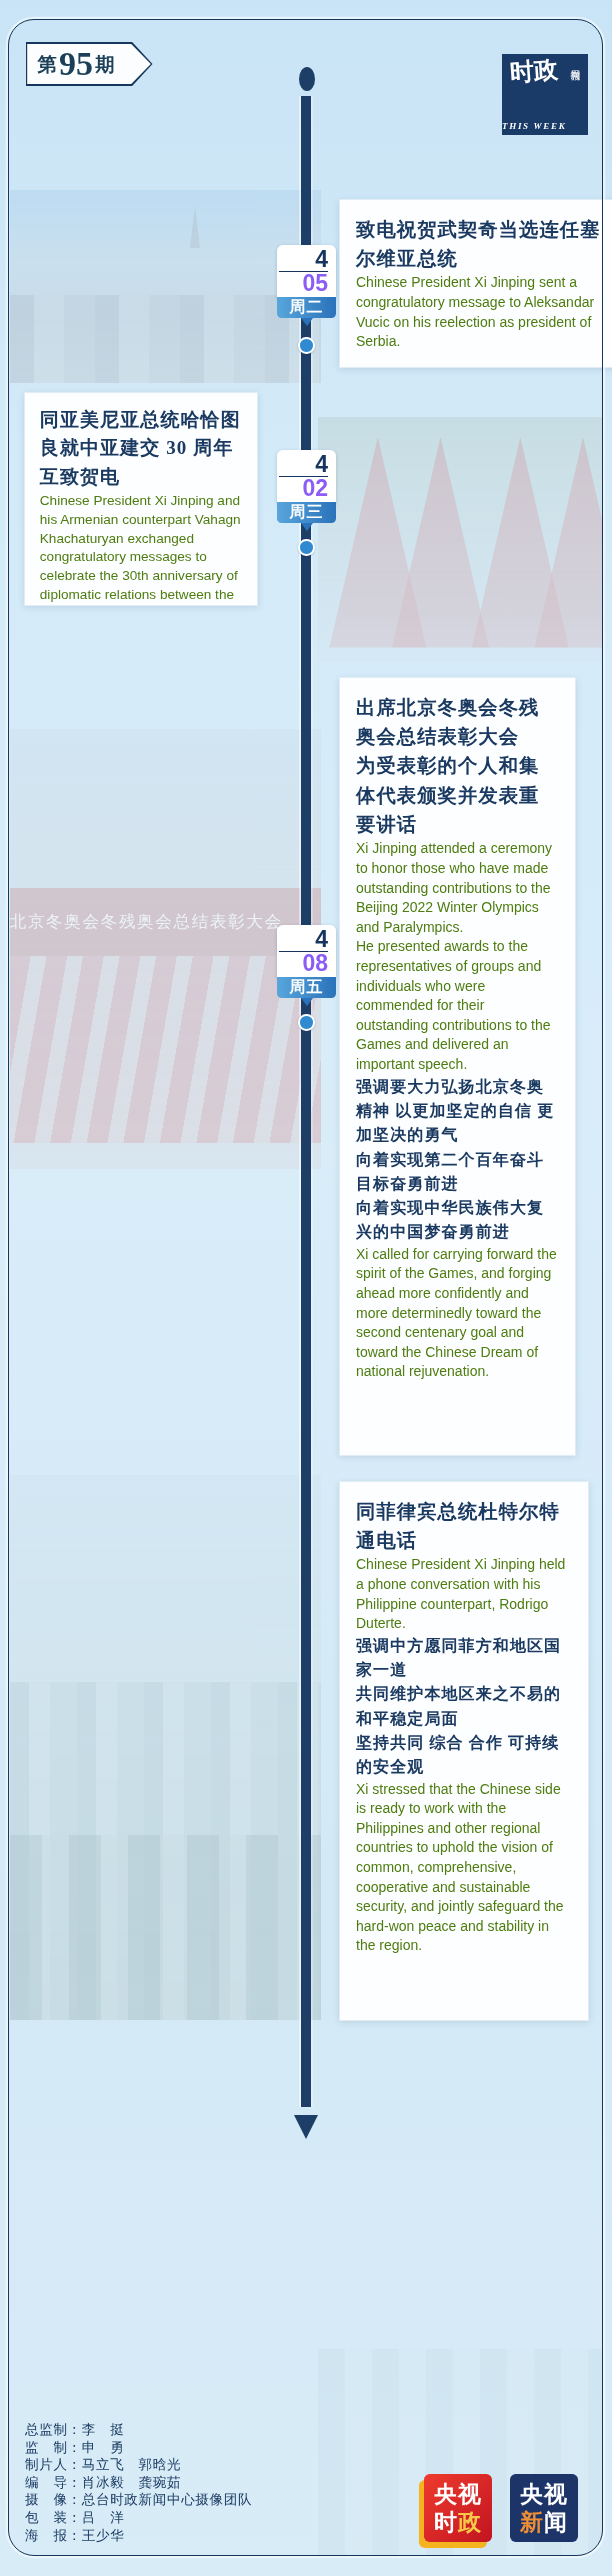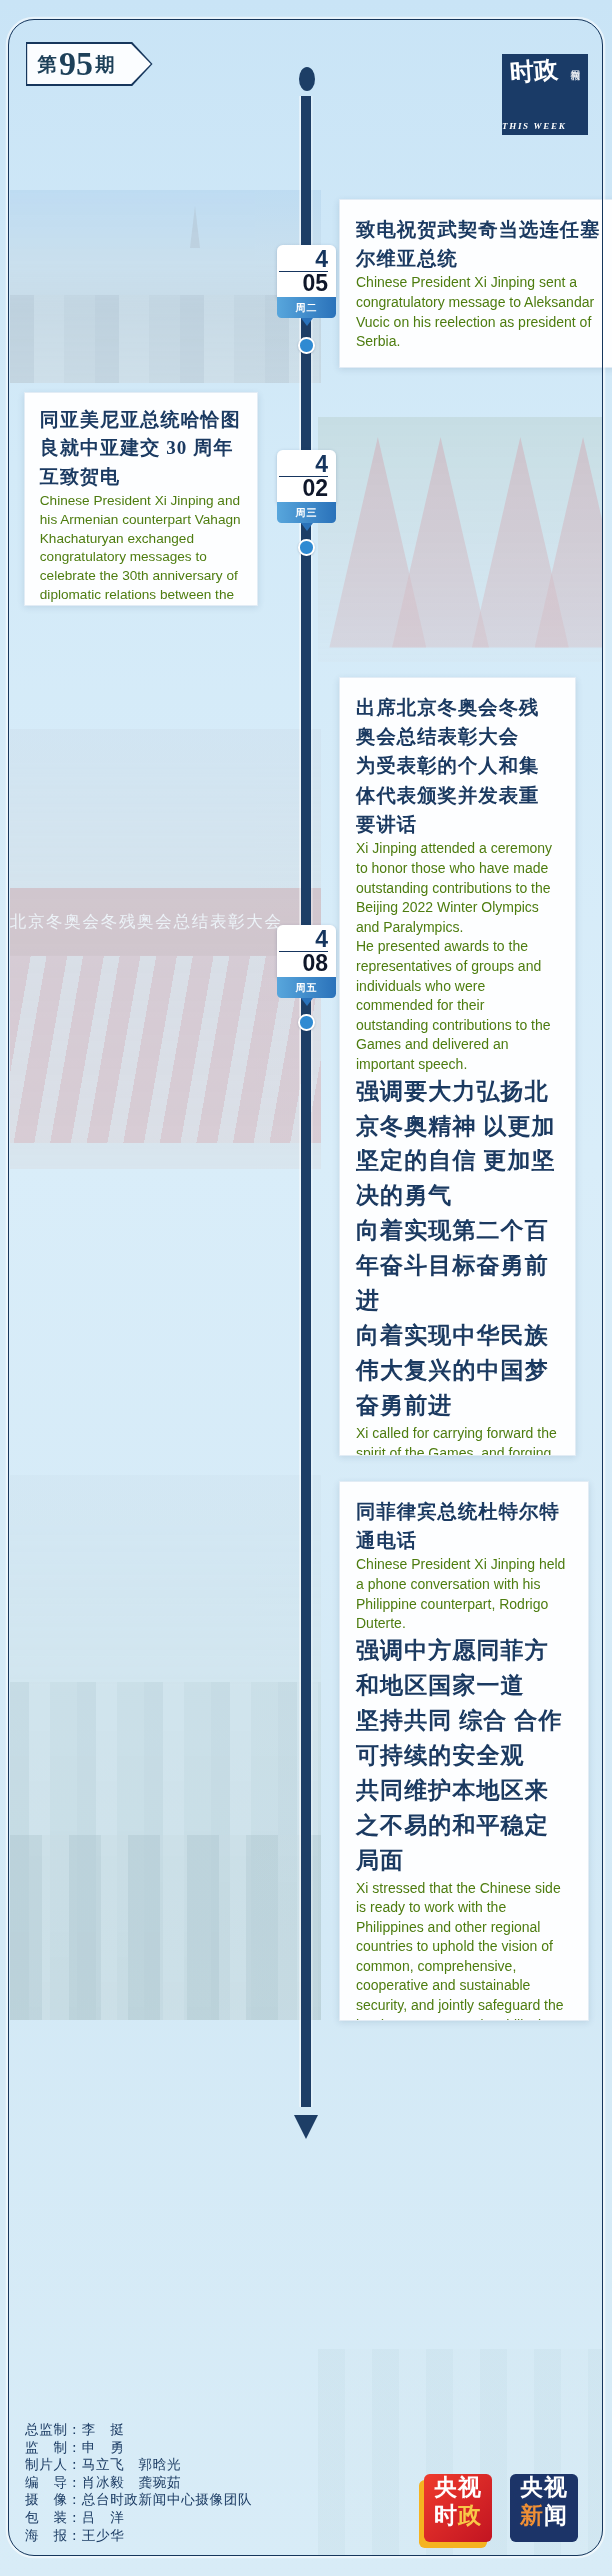--- a/index.html
+++ b/index.html
@@ -74,37 +74,37 @@
     border-radius:50%;z-index:2;}
   .tl-arrow{position:absolute;left:294px;top:2115px;width:0;height:0;z-index:2;
     border-left:12.5px solid transparent;border-right:12.5px solid transparent;border-top:24px solid #1d3e66;}
   
   .date-badge{position:absolute;left:277px;width:59px;z-index:4;}
   .date-box{background:#ffffff;border-radius:5.7px 5.7px 0 0;height:52px;box-sizing:border-box;
     padding:3.4px 8px 2.3px 5.7px;box-shadow:0 1.1px 3.4px rgba(30,60,100,.25);
     display:flex;flex-direction:column;align-items:flex-end;justify-content:space-between;}
   .date-box .m{font-size:23px;font-weight:700;color:#16355e;line-height:1;}
   .date-box .rule{width:49px;height:1.7px;background:#16355e;}
-  .date-box .d{font-size:23px;font-weight:700;color:#0f172a;line-height:1;}
+  .date-box .d{font-size:23px;font-weight:700;color:#8b5cf6;line-height:1;}
   .date-ribbon{height:21px;background:linear-gradient(90deg,#58a6dc,#2a72ba);
     border-radius:0 0 4.5px 4.5px;display:flex;align-items:center;justify-content:center;
-    color:#ffffff;font-size:10px;font-weight:700;letter-spacing:1.1px;}
+    color:#ffffff;font-size:16px;font-weight:700;letter-spacing:1.1px;}
   .date-pointer{width:0;height:0;margin:0 auto;
     border-left:6.8px solid transparent;border-right:6.8px solid transparent;border-top:8.5px solid #2a72ba;}
   .tl-dot{position:absolute;left:298px;width:12.5px;height:12.5px;border-radius:50%;
     background:#2f8ad2;border:2.3px solid #ffffff;z-index:4;box-shadow:0 0.6px 1.7px rgba(20,50,90,.3);}
   
   .card{position:absolute;background:#fdfeff;border:1.1px solid #e2ecf5;box-sizing:border-box;
     box-shadow:0 2.3px 6.8px rgba(27,62,102,.14);z-index:3;overflow:hidden;padding:14.8px 16px;}
   .card .title{font-family:"Liberation Serif",serif;font-weight:700;color:#1b3a61;
     font-size:19.3px;line-height:1.52;letter-spacing:1.1px;}
   .card .en{color:#4d7c0f;font-size:14px;line-height:1.4;}
   .card .en p{margin:0;}
   .card .bold-zh p{margin:0;font-family:"Liberation Serif",serif;font-weight:700;color:#1b3a61;
-    font-size:23px;line-height:1.52;letter-spacing:1.1px;}
+    font-size:16px;line-height:1.52;letter-spacing:1.1px;}
   #card-1{left:339px;top:199px;width:282px;height:169px;}
   #card-2{left:24px;top:392px;width:234px;height:214px;padding:12.5px 14.8px;}
   #card-2 .title{font-size:19px;}
   #card-2 .en{font-size:13.6px;line-height:1.38;}
   #card-3{left:339px;top:677px;width:237px;height:779px;}
   #card-4{left:339px;top:1481px;width:250px;height:540px;}
   
   .credits{position:absolute;left:25px;top:2421px;z-index:5;color:#1c3c64;
     font-size:13.6px;line-height:17.6px;letter-spacing:0.6px;}
   .credits p{margin:0;}
@@ -112,21 +112,21 @@
   .flogo{position:absolute;top:2474px;width:68px;height:68px;z-index:6;}
   #flogo-shizheng{left:424px;}
   #flogo-shizheng .shadow{position:absolute;left:-5.1px;top:5.7px;width:68px;height:68px;
     background:#f5b320;border-radius:5.7px;}
   #flogo-shizheng .face{position:absolute;left:0;top:0;width:68px;height:68px;border-radius:5.7px;
     background:linear-gradient(135deg,#ef3b2d,#c21421);}
   #flogo-xinwen{left:510px;}
   #flogo-xinwen .face{position:absolute;left:0;top:0;width:68px;height:68px;border-radius:5.7px;
     background:#1c3468;}
   .flogo .txt{position:absolute;left:0;top:0;width:68px;height:68px;display:flex;
-    flex-direction:column;align-items:center;gap:2px;
+    flex-direction:column;align-items:center;justify-content:center;gap:2px;
     font-weight:700;font-size:23px;line-height:1.15;color:#ffffff;letter-spacing:1.1px;}
   .flogo .accent-gold{color:#f7c948;}
   .flogo .accent-orange{color:#ef8f35;}
 </style>
 </head>
 <body>
 
 <div class="page-clip">
   <div class="photo bg-belgrade">
     <div class="spire"></div>
@@ -236,22 +236,22 @@
   </div>
 </div>
 
 <div class="card" id="card-4">
   <div class="title">同菲律宾总统杜特尔特通电话</div>
   <div class="en">
     <p>Chinese President Xi Jinping held a phone conversation with his Philippine counterpart, Rodrigo Duterte.</p>
   </div>
   <div class="bold-zh">
     <p>强调中方愿同菲方和地区国家一道</p>
+    <p>共同维护本地区来之不易的和平稳定局面</p>
     <p>坚持共同 综合 合作 可持续的安全观</p>
-    <p>共同维护本地区来之不易的和平稳定局面</p>
   </div>
   <div class="en">
     <p>Xi stressed that the Chinese side is ready to work with the Philippines and other regional countries to uphold the vision of common, comprehensive, cooperative and sustainable security, and jointly safeguard the hard-won peace and stability in the region.</p>
   </div>
 </div>
 
 <div class="credits">
   <p>总监制：李　挺</p>
   <p>监　制：申　勇</p>
   <p>制片人：马立飞　郭晗光</p>

